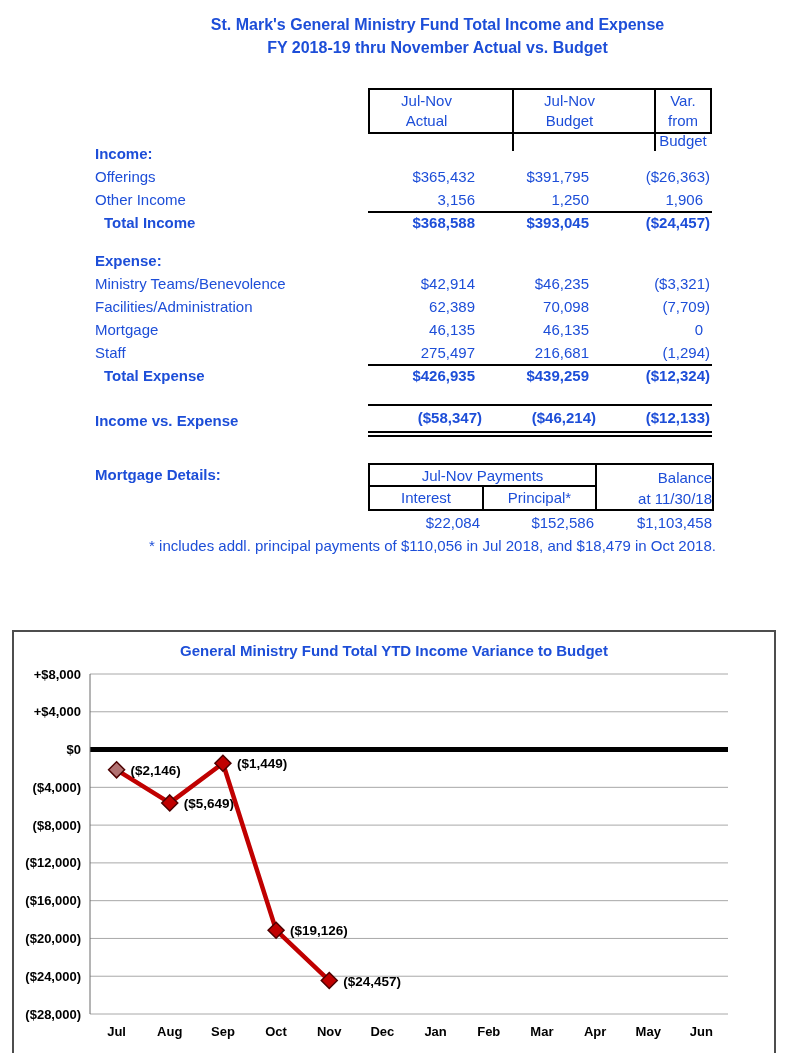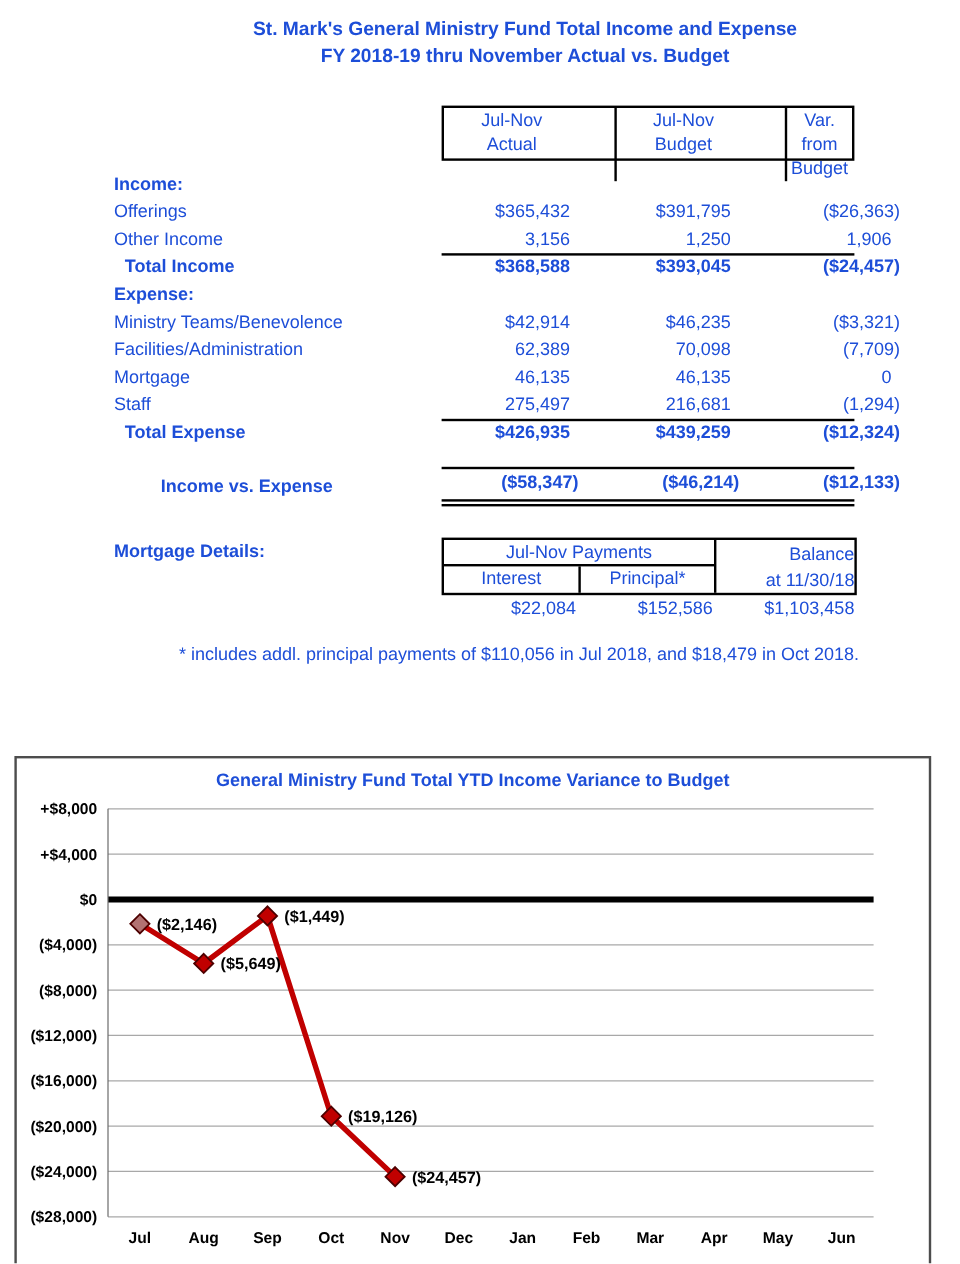--- a/index.html
+++ b/index.html
@@ -14,30 +14,30 @@
   
   .fin{position:absolute;top:88px;left:95px;width:620px;font-size:15px;}
   .hdr{margin-left:273px;width:344px;height:46px;border:2px solid #000;
        display:grid;grid-template-columns:113px 113px 1fr;text-align:center;gap:29px;}
   .hcell{padding-top:1px;line-height:20px;}
   .hcell + .hcell{border-left:2px solid #000;}
 
   #rows{margin-top:8px;}
   .frow{display:grid;grid-template-columns:273px 344px;height:23px;line-height:23px;}
   .frow .lbl{white-space:pre;}
-  .nums{display:grid;grid-template-columns:114px 114px 114px;gap:20px;}
+  .nums{display:grid;grid-template-columns:114px 114px 114px;}
   .cell{text-align:right;}
   .cell.np{padding-right:7px;}
   .frow.section .lbl{font-weight:bold;}
-  .frow.gap{}
+  .frow.gap{margin-top:15px;}
   .frow.total .lbl{font-weight:bold;padding-left:9px;}
   .frow.total .cell{font-weight:bold;}
   .frow.underline .nums{border-bottom:2px solid #000;}
   .frow.grand{height:33px;margin-top:17px;}
-  .frow.grand .lbl{font-weight:bold;line-height:33px;margin-left:39px;}
+  .frow.grand .lbl{font-weight:bold;line-height:33px;}
   .frow.grand .nums{border-top:2px solid #000;border-bottom:6px double #000;}
   .frow.grand .cell{font-weight:bold;line-height:24px;}
 
   
   .mort{display:grid;grid-template-columns:273px 347px;margin-top:26px;}
   .mort > .lbl{font-weight:bold;line-height:23px;}
   .mbox{width:346px;border:2px solid #000;display:grid;
         grid-template-columns:112px 113px 1fr;grid-template-rows:22px 22px;}
   .mb-pay{grid-column:1/3;grid-row:1;text-align:center;border-bottom:2px solid #000;line-height:22px;}
   .mb-bal{grid-column:3;grid-row:1/3;text-align:right;border-left:2px solid #000;line-height:21px;padding-top:2px;}

